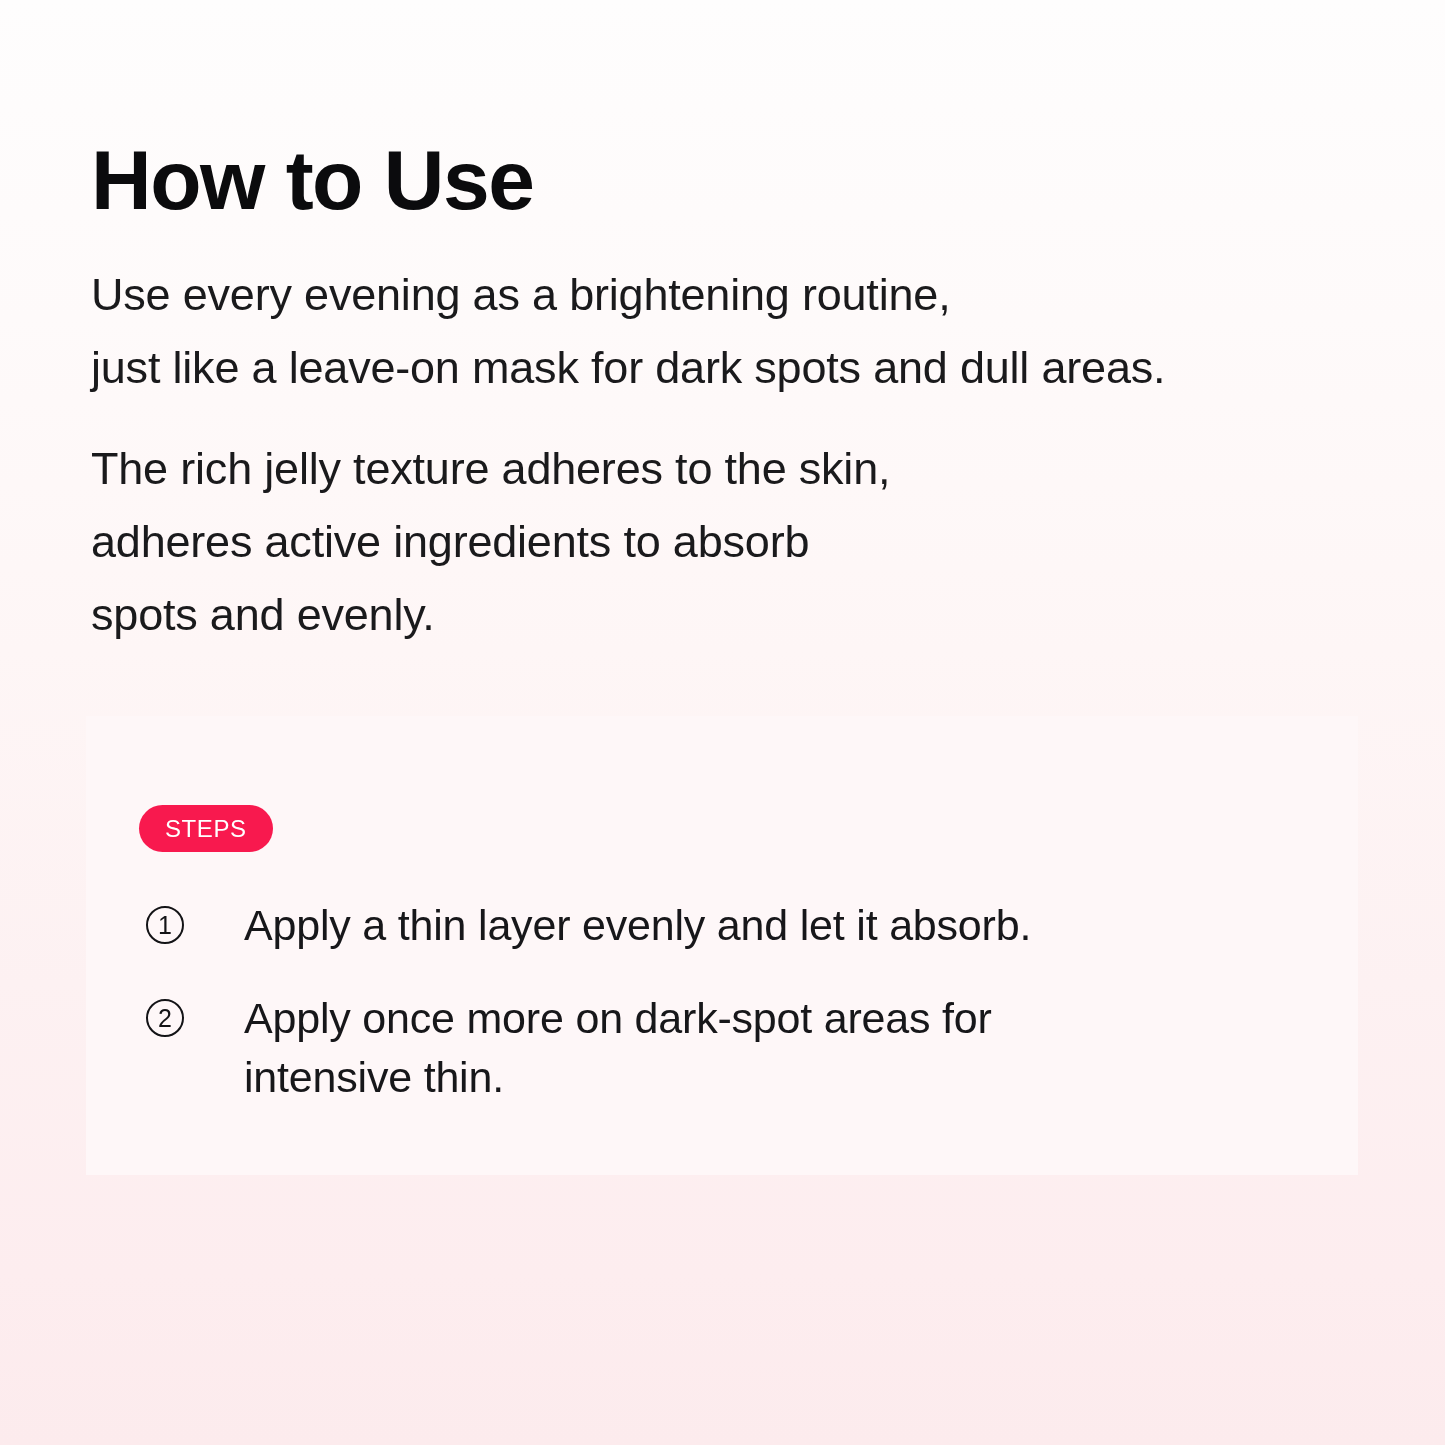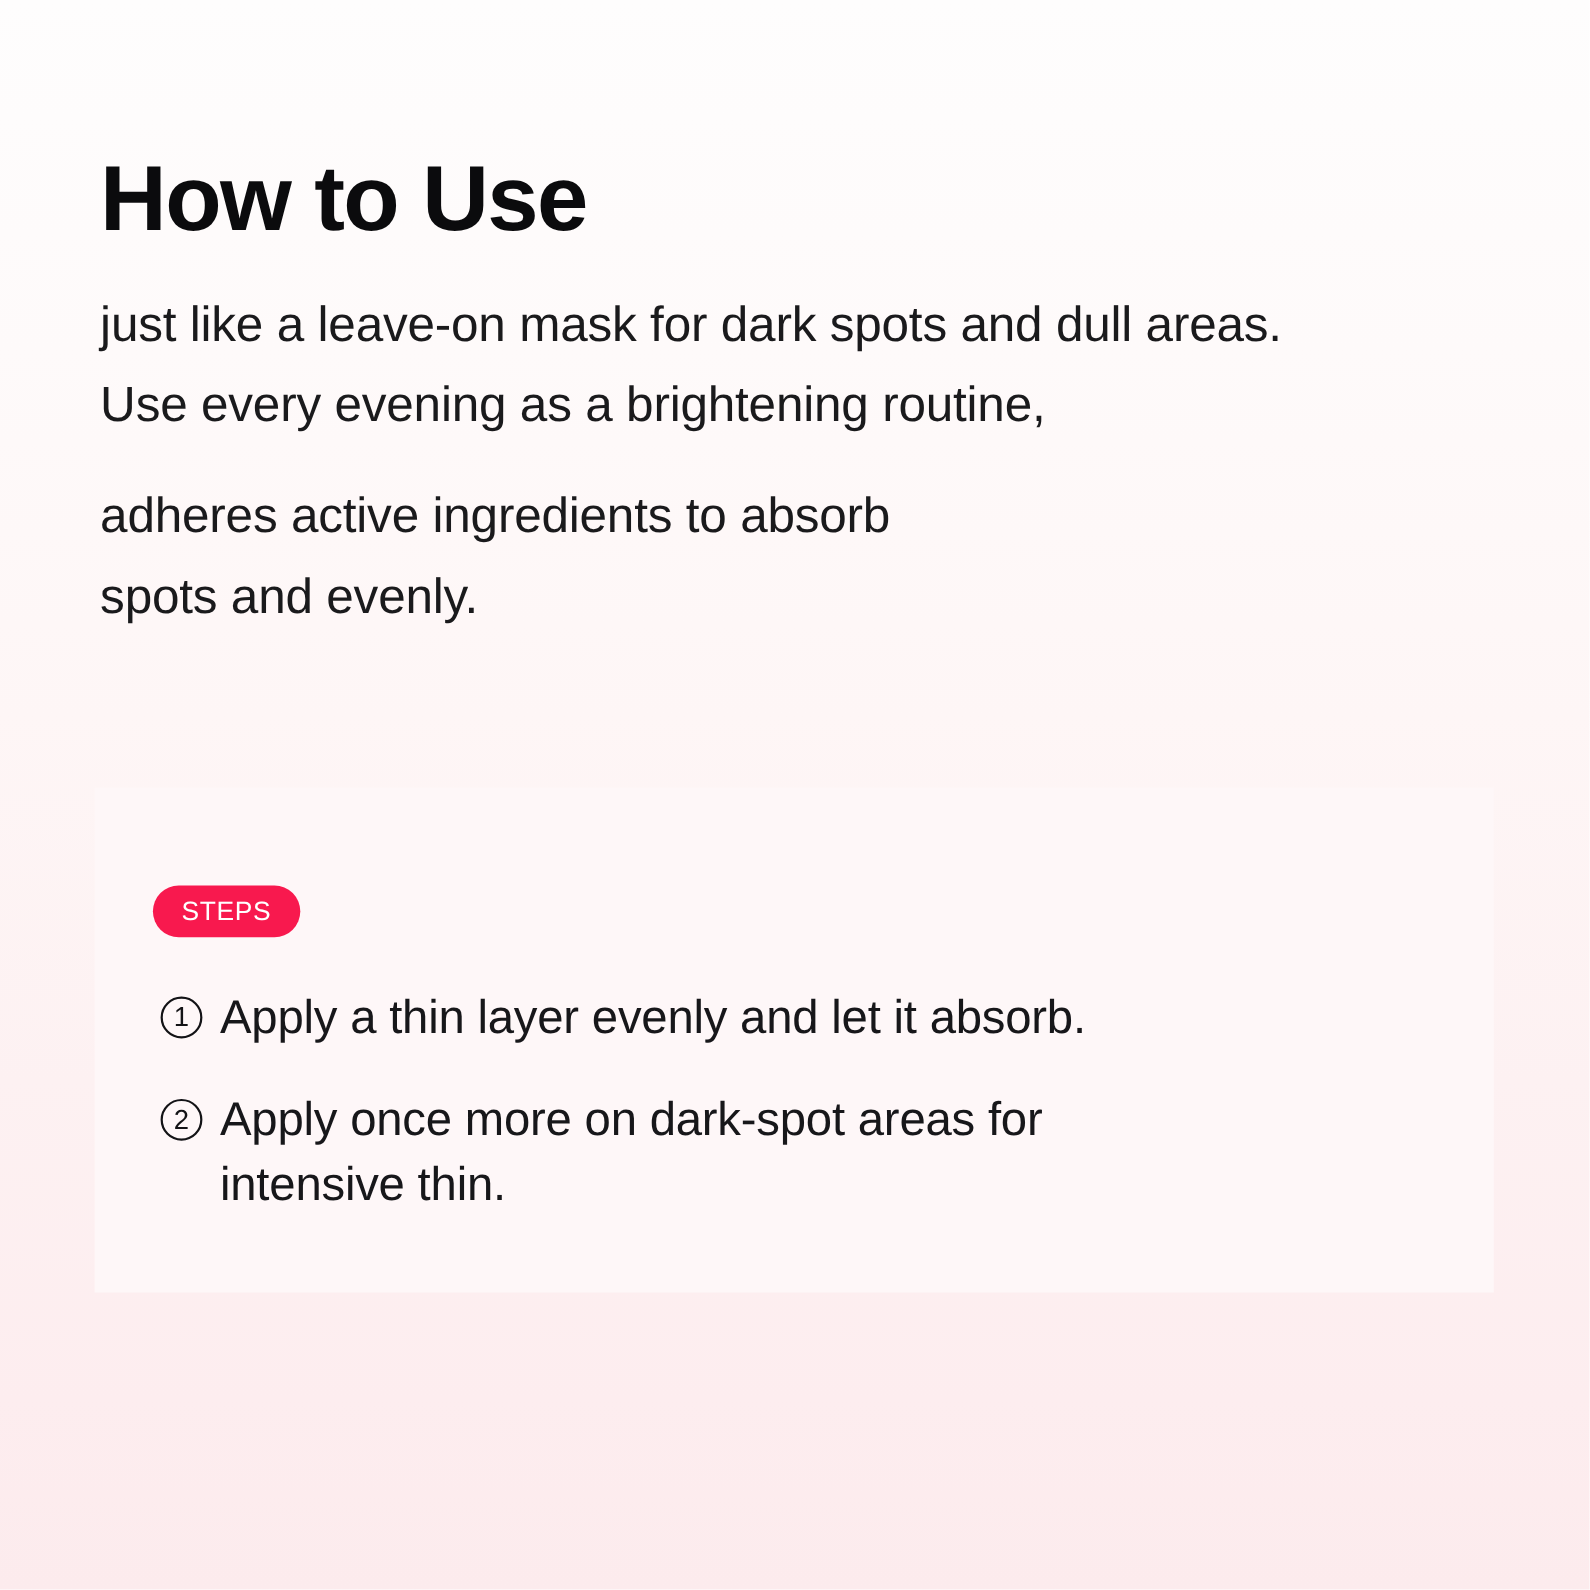--- a/index.html
+++ b/index.html
@@ -129,37 +129,39 @@
     flex: 1 1 auto;
     color: #17171A;
     font-size: 43px;
     font-weight: 400;
     line-height: 59px;
     letter-spacing: -0.2px;
   }
   .step-text .ln {
     display: block;
     white-space: nowrap;
+    margin-left: 44px;
   }
 </style>
 </head>
 <body>
 
 <div class="page">
 
   <h1 class="title">How to Use</h1>
 
   <div class="intro">
 
     <p class="para">
+      <span class="ln">Use every evening as a brightening routine,</span>
       <span class="ln">just like a leave-on mask for dark spots and dull areas.</span>
-      <span class="ln">Use every evening as a brightening routine,</span>
     </p>
 
     <p class="para">
+      <span class="ln">The rich jelly texture adheres to the skin,</span>
       <span class="ln">adheres active ingredients to absorb</span>
       <span class="ln">spots and evenly.</span>
     </p>
 
   </div>
 
   <section class="steps-card">
 
     <div class="badge-row">
       <span class="badge">STEPS</span>

